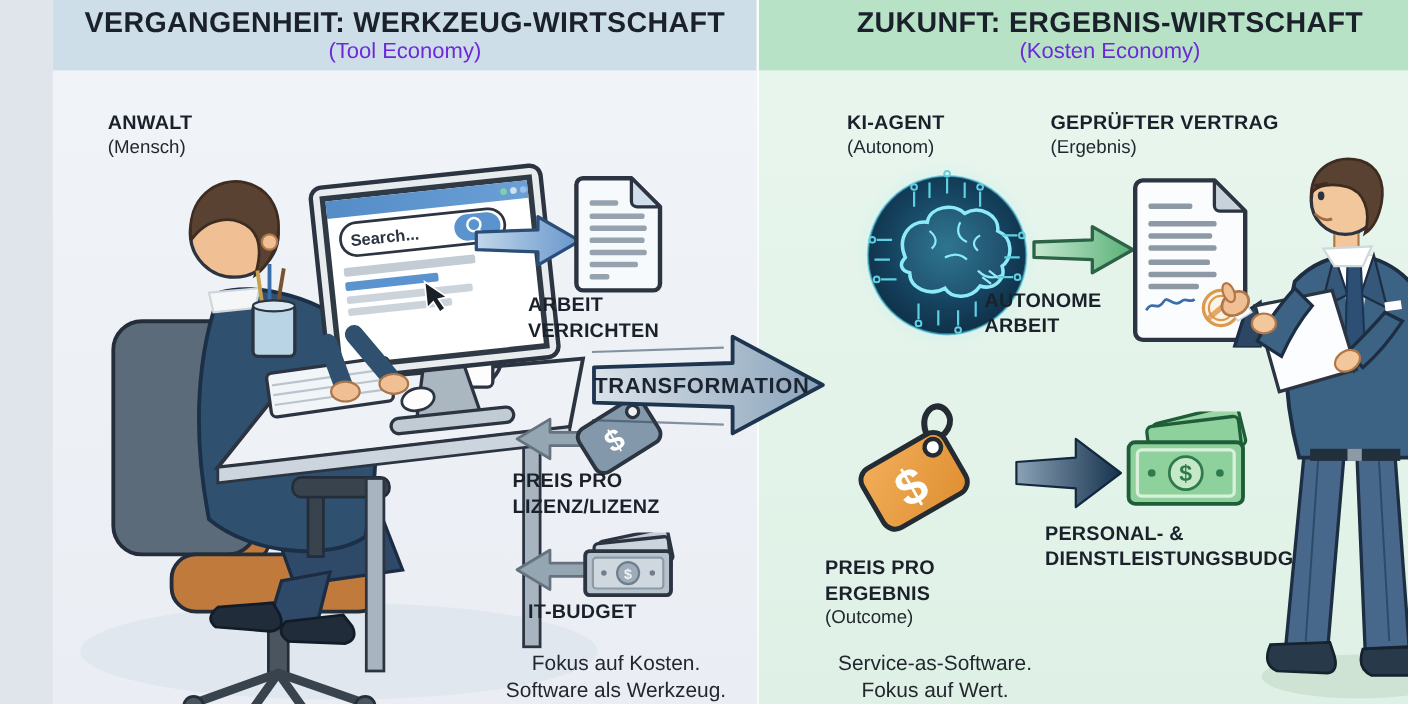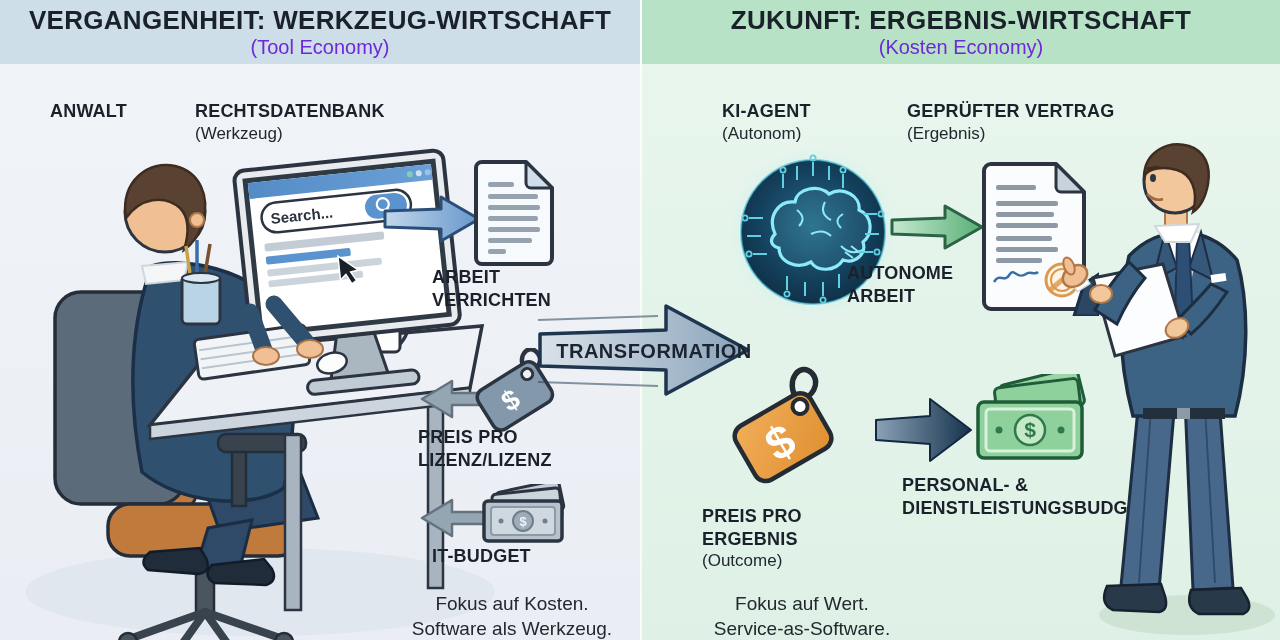--- a/index.html
+++ b/index.html
@@ -1,19 +1,19 @@
 <!DOCTYPE html>
 <html><head>
 <meta charset="utf-8">
 <style>
   html,body{margin:0;padding:0;background:#dfe5ea;}
   *{box-sizing:border-box;}
   .canvas{position:relative;width:1280px;height:640px;overflow:hidden;
           font-family:"Liberation Sans","DejaVu Sans",sans-serif;}
-  .panel{position:absolute;top:0;height:640px;width:640px;overflow:hidden;}
+  .panel{position:absolute;top:0;height:640px;width:640px;overflow:hidden;margin-left:48px;}
   .panel.past{left:0;background:linear-gradient(180deg,#f1f4f8 0%,#eaeef4 100%);}
   .panel.future{left:640px;background:linear-gradient(180deg,#e9f6ee 0%,#dff1e6 100%);
                 border-left:2px solid rgba(255,255,255,.75);}
   .band{position:absolute;left:0;top:0;width:100%;height:64px;text-align:center;padding-top:6px;}
   .band.past-band{background:#cddee9;}
   .band.future-band{background:#b7e2c6;}
   .band .btitle{font-size:26px;font-weight:800;letter-spacing:.3px;color:#1b212b;line-height:1.1;}
   .band .bsub{font-size:20px;font-weight:400;color:#6d28d9;line-height:1.2;}
   .lbl{position:absolute;text-align:left;font-weight:700;font-size:18px;line-height:1.25;
        color:#1b212b;letter-spacing:.2px;}
@@ -30,24 +30,21 @@
 <div class="canvas">
 
   <section class="panel past">
     <header class="band past-band">
       <div class="btitle">VERGANGENHEIT: WERKZEUG-WIRTSCHAFT</div>
       <div class="bsub">(Tool Economy)</div>
     </header>
 
     <div class="lbl" style="left:50px;top:100px;width:160px;">
       <div>ANWALT</div>
-    </div>
-    <div class="lbl" style="left:195px;top:100px;width:210px;">
-      <div>RECHTSDATENBANK</div>
-      <div class="sub">(Werkzeug)</div>
+      <div class="sub">(Mensch)</div>
     </div>
 
     <svg class="abs" style="left:0;top:60px;" width="500" height="580" viewBox="0 0 500 580">
       <defs>
         <linearGradient id="scrBar" x1="0" y1="0" x2="1" y2="0">
           <stop offset="0" stop-color="#548cc7"></stop>
             <stop offset="1" stop-color="#6ba0d6"></stop>
         </linearGradient>
       </defs>
       <ellipse cx="260" cy="532" rx="235" ry="44" fill="#e0e7ee"></ellipse>
@@ -391,31 +388,31 @@
       <rect x="78" y="82" width="22" height="16" fill="#f2c79c" stroke="#b07848" stroke-width="2"></rect>
       <polygon points="68,98 112,96 104,114 78,114" fill="#ffffff" stroke="#d0d7dd" stroke-width="2"></polygon>
       <circle cx="88" cy="54" r="31" fill="#f2c79c" stroke="#2b3440" stroke-width="3"></circle>
       <path d="M57,48 C58,24 80,12 102,18 C118,23 124,38 121,56 C118,72 112,80 106,84 C112,62 104,46 90,42 C76,38 62,40 57,48 Z" fill="#5a4232" stroke="#3e2c20" stroke-width="2.5"></path>
       <ellipse cx="66" cy="50" rx="3" ry="4" fill="#2b3440"></ellipse>
       <line x1="60" y1="41" x2="72" y2="39" stroke="#3e2c20" stroke-width="3"></line>
       <path d="M60,66 q8,8 16,5" fill="none" stroke="#a06a42" stroke-width="2.5"></path>
     </svg>
 
     <div class="footer" style="left:20px;top:592px;width:280px;">
+      <div>Service-as-Software.</div>
       <div>Fokus auf Wert.</div>
-      <div>Service-as-Software.</div>
     </div>
   </section>
 
   <svg class="abs" style="left:538px;top:298px;" width="215" height="105" viewBox="0 0 215 105">
     <defs>
         <linearGradient id="gTrans" x1="0" y1="0" x2="1" y2="0">
       <stop offset="0" stop-color="#dae2e9"></stop>
           <stop offset="1" stop-color="#8aa3ba"></stop>
         </linearGradient>
       </defs>
     <line x1="0" y1="22" x2="120" y2="18" stroke="#2b4258" stroke-width="2" stroke-opacity="0.55"></line>
     <line x1="0" y1="84" x2="120" y2="88" stroke="#2b4258" stroke-width="2" stroke-opacity="0.55"></line>
     <path d="M2,36 L128,32 L128,8 L210,52 L128,96 L128,72 L2,68 Z" fill="url(#gTrans)" stroke="#1e3550" stroke-width="3.5" stroke-linejoin="round"></path>
   </svg>
-  <div class="transformation-label" style="left:538px;top:340px;width:200px;margin-left:16px;">TRANSFORMATION</div>
+  <div class="transformation-label" style="left:538px;top:340px;width:200px;">TRANSFORMATION</div>
 
 </div>
 
 </body></html>

